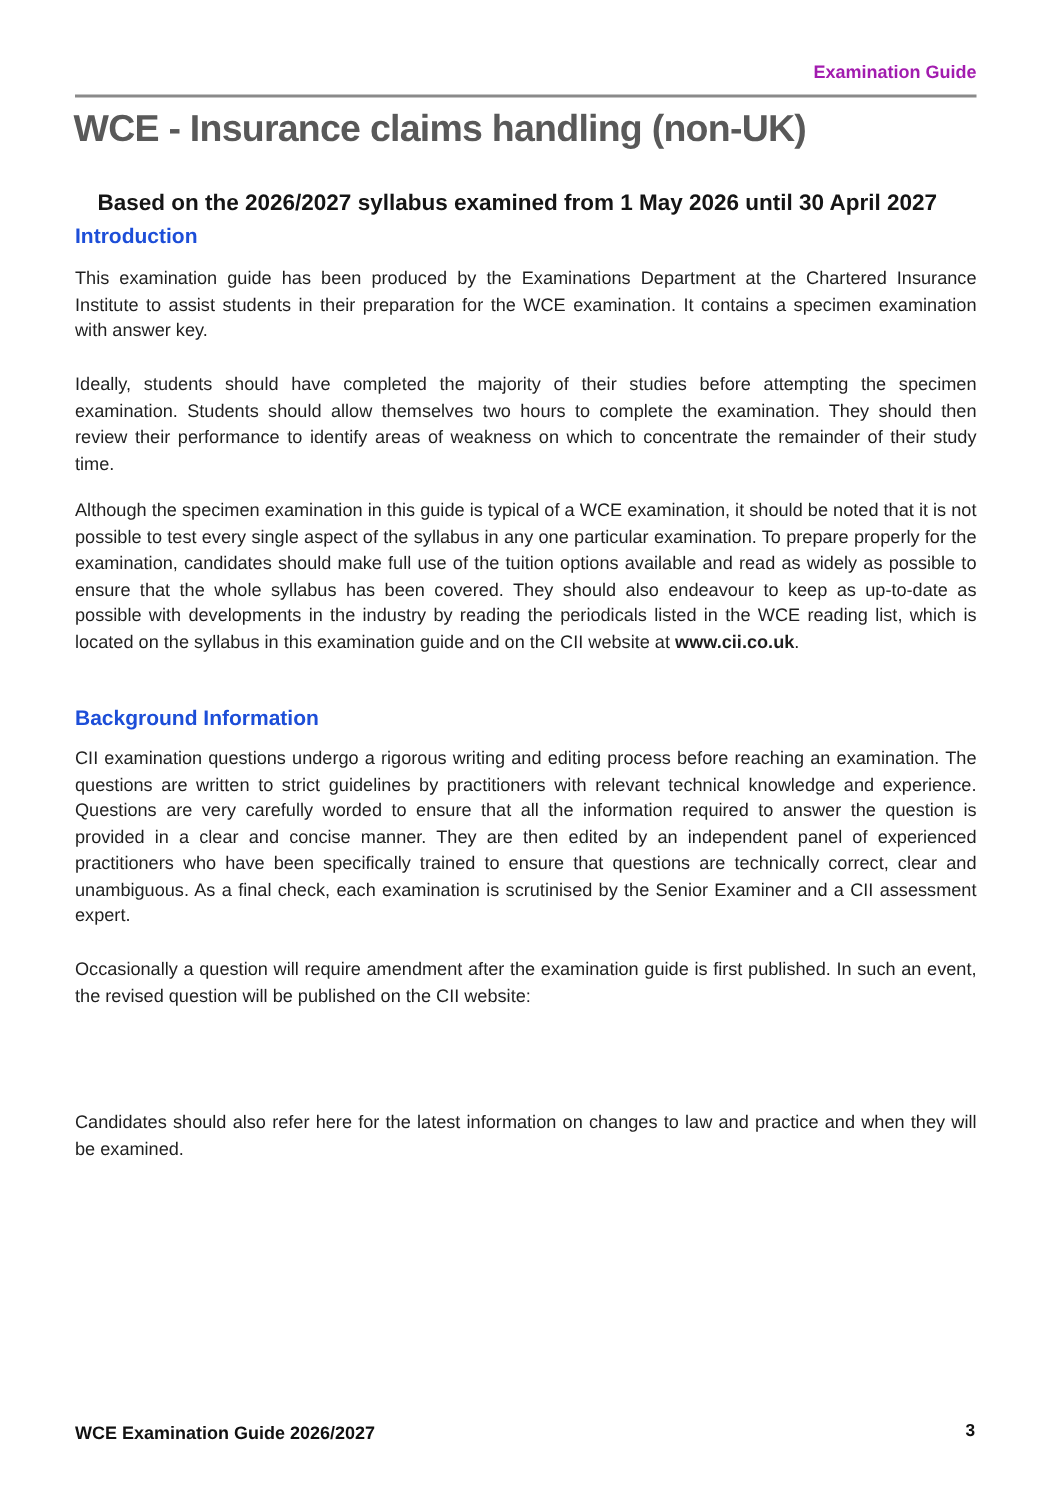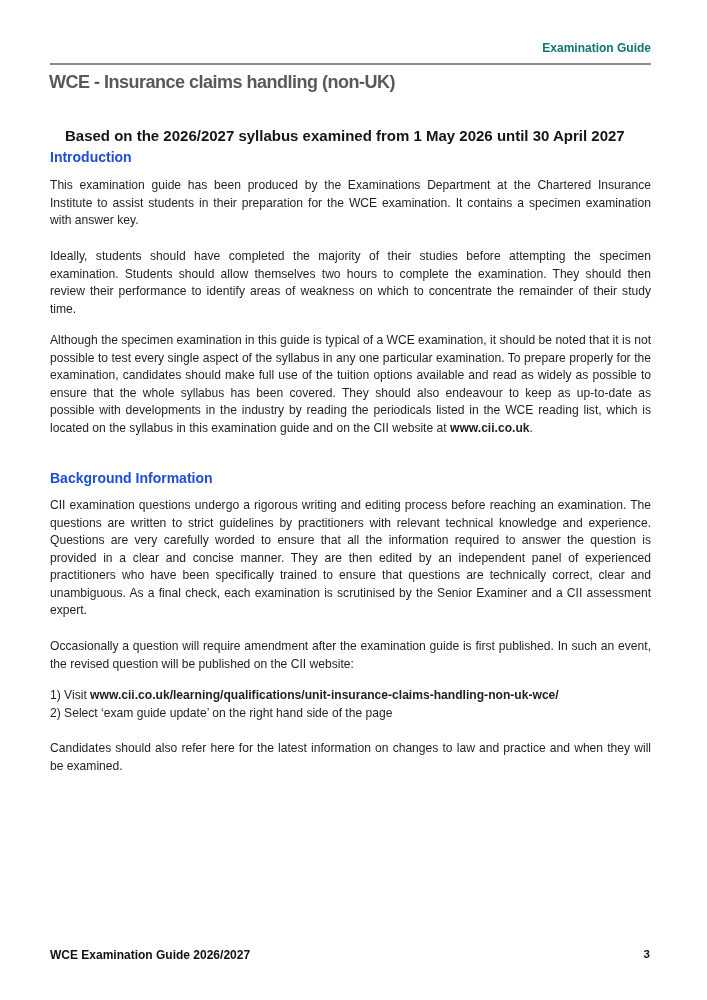--- a/index.html
+++ b/index.html
@@ -12,36 +12,36 @@
     font-family: "Liberation Sans", "DejaVu Sans", sans-serif;
     color: var(--text-color, #1f1f1f);
     overflow: hidden;
   }
   .header-label {
     position: absolute;
     top: 41px;
     right: 56px;
     font-size: 12px;
     font-weight: bold;
-    color: #0f766e;
+    color: #a21caf;
   }
   .rule {
     position: absolute;
     top: 63px;
     left: 50px;
     width: 601px;
     height: 2px;
     background: var(--rule-color, #8a8a8a);
   }
   .title {
     position: absolute;
     top: 72px;
     left: 49px;
     margin: 0;
-    font-size: 18px;
+    font-size: 25px;
     letter-spacing: -0.5px;
     font-weight: bold;
     color: var(--title-color, #595959);
     white-space: nowrap;
   }
   .subtitle {
     position: absolute;
     top: 112px;
     left: 50px;
     margin: 15px;
@@ -115,23 +115,19 @@
 
   <h3 class="heading h-intro">Introduction</h3>
   <p class="body p1">This examination guide has been produced by the Examinations Department at the Chartered Insurance Institute to assist students in their preparation for the WCE examination.  It contains a specimen examination with answer key.</p>
   <p class="body p2">Ideally, students should have completed the majority of their studies before attempting the specimen examination.  Students should allow themselves two hours to complete the examination.  They should then review their performance to identify areas of weakness on which to concentrate the remainder of their study time.</p>
   <p class="body p3"><span>Although the specimen examination in this guide is typical of a WCE examination, it should be noted that it is not possible to test every single aspect of the syllabus in any one particular examination.  To prepare properly for the examination, candidates should make full use of the tuition options available and read as widely as possible to ensure that the whole syllabus has been covered.  They should also endeavour to keep as up-to-date as possible with developments in the industry by reading the periodicals listed in the WCE reading list, which is located on the syllabus in this examination guide and on the CII website at </span><b>www.cii.co.uk</b><span>.</span></p>
 
   <h3 class="heading h-bg">Background Information</h3>
   <p class="body p4">CII examination questions undergo a rigorous writing and editing process before reaching an examination.  The questions are written to strict guidelines by practitioners with relevant technical knowledge and experience.  Questions are very carefully worded to ensure that all the information required to answer the question is provided in a clear and concise manner.  They are then edited by an independent panel of experienced practitioners who have been specifically trained to ensure that questions are technically correct, clear and unambiguous.  As a final check, each examination is scrutinised by the Senior Examiner and a CII assessment expert.</p>
   <p class="body p5">Occasionally a question will require amendment after the examination guide is first published.  In such an event, the revised question will be published on the CII website:</p>
 
-  <div class="steps">
-    <div class="step"><span>1) Visit </span><b>www.cii.co.uk/learning/qualifications/unit-insurance-claims-handling-non-uk-wce/</b></div>
-    <div class="step"><span>2) Select ‘exam guide update’ on the right hand side of the page</span></div>
-  </div>
 
   <p class="body p6">Candidates should also refer here for the latest information on changes to law and practice and when they will be examined.</p>
 
   <div class="footer-left">WCE Examination Guide 2026/2027</div>
   <div class="footer-page">3</div>
 
 </div>
 
 </body></html>

